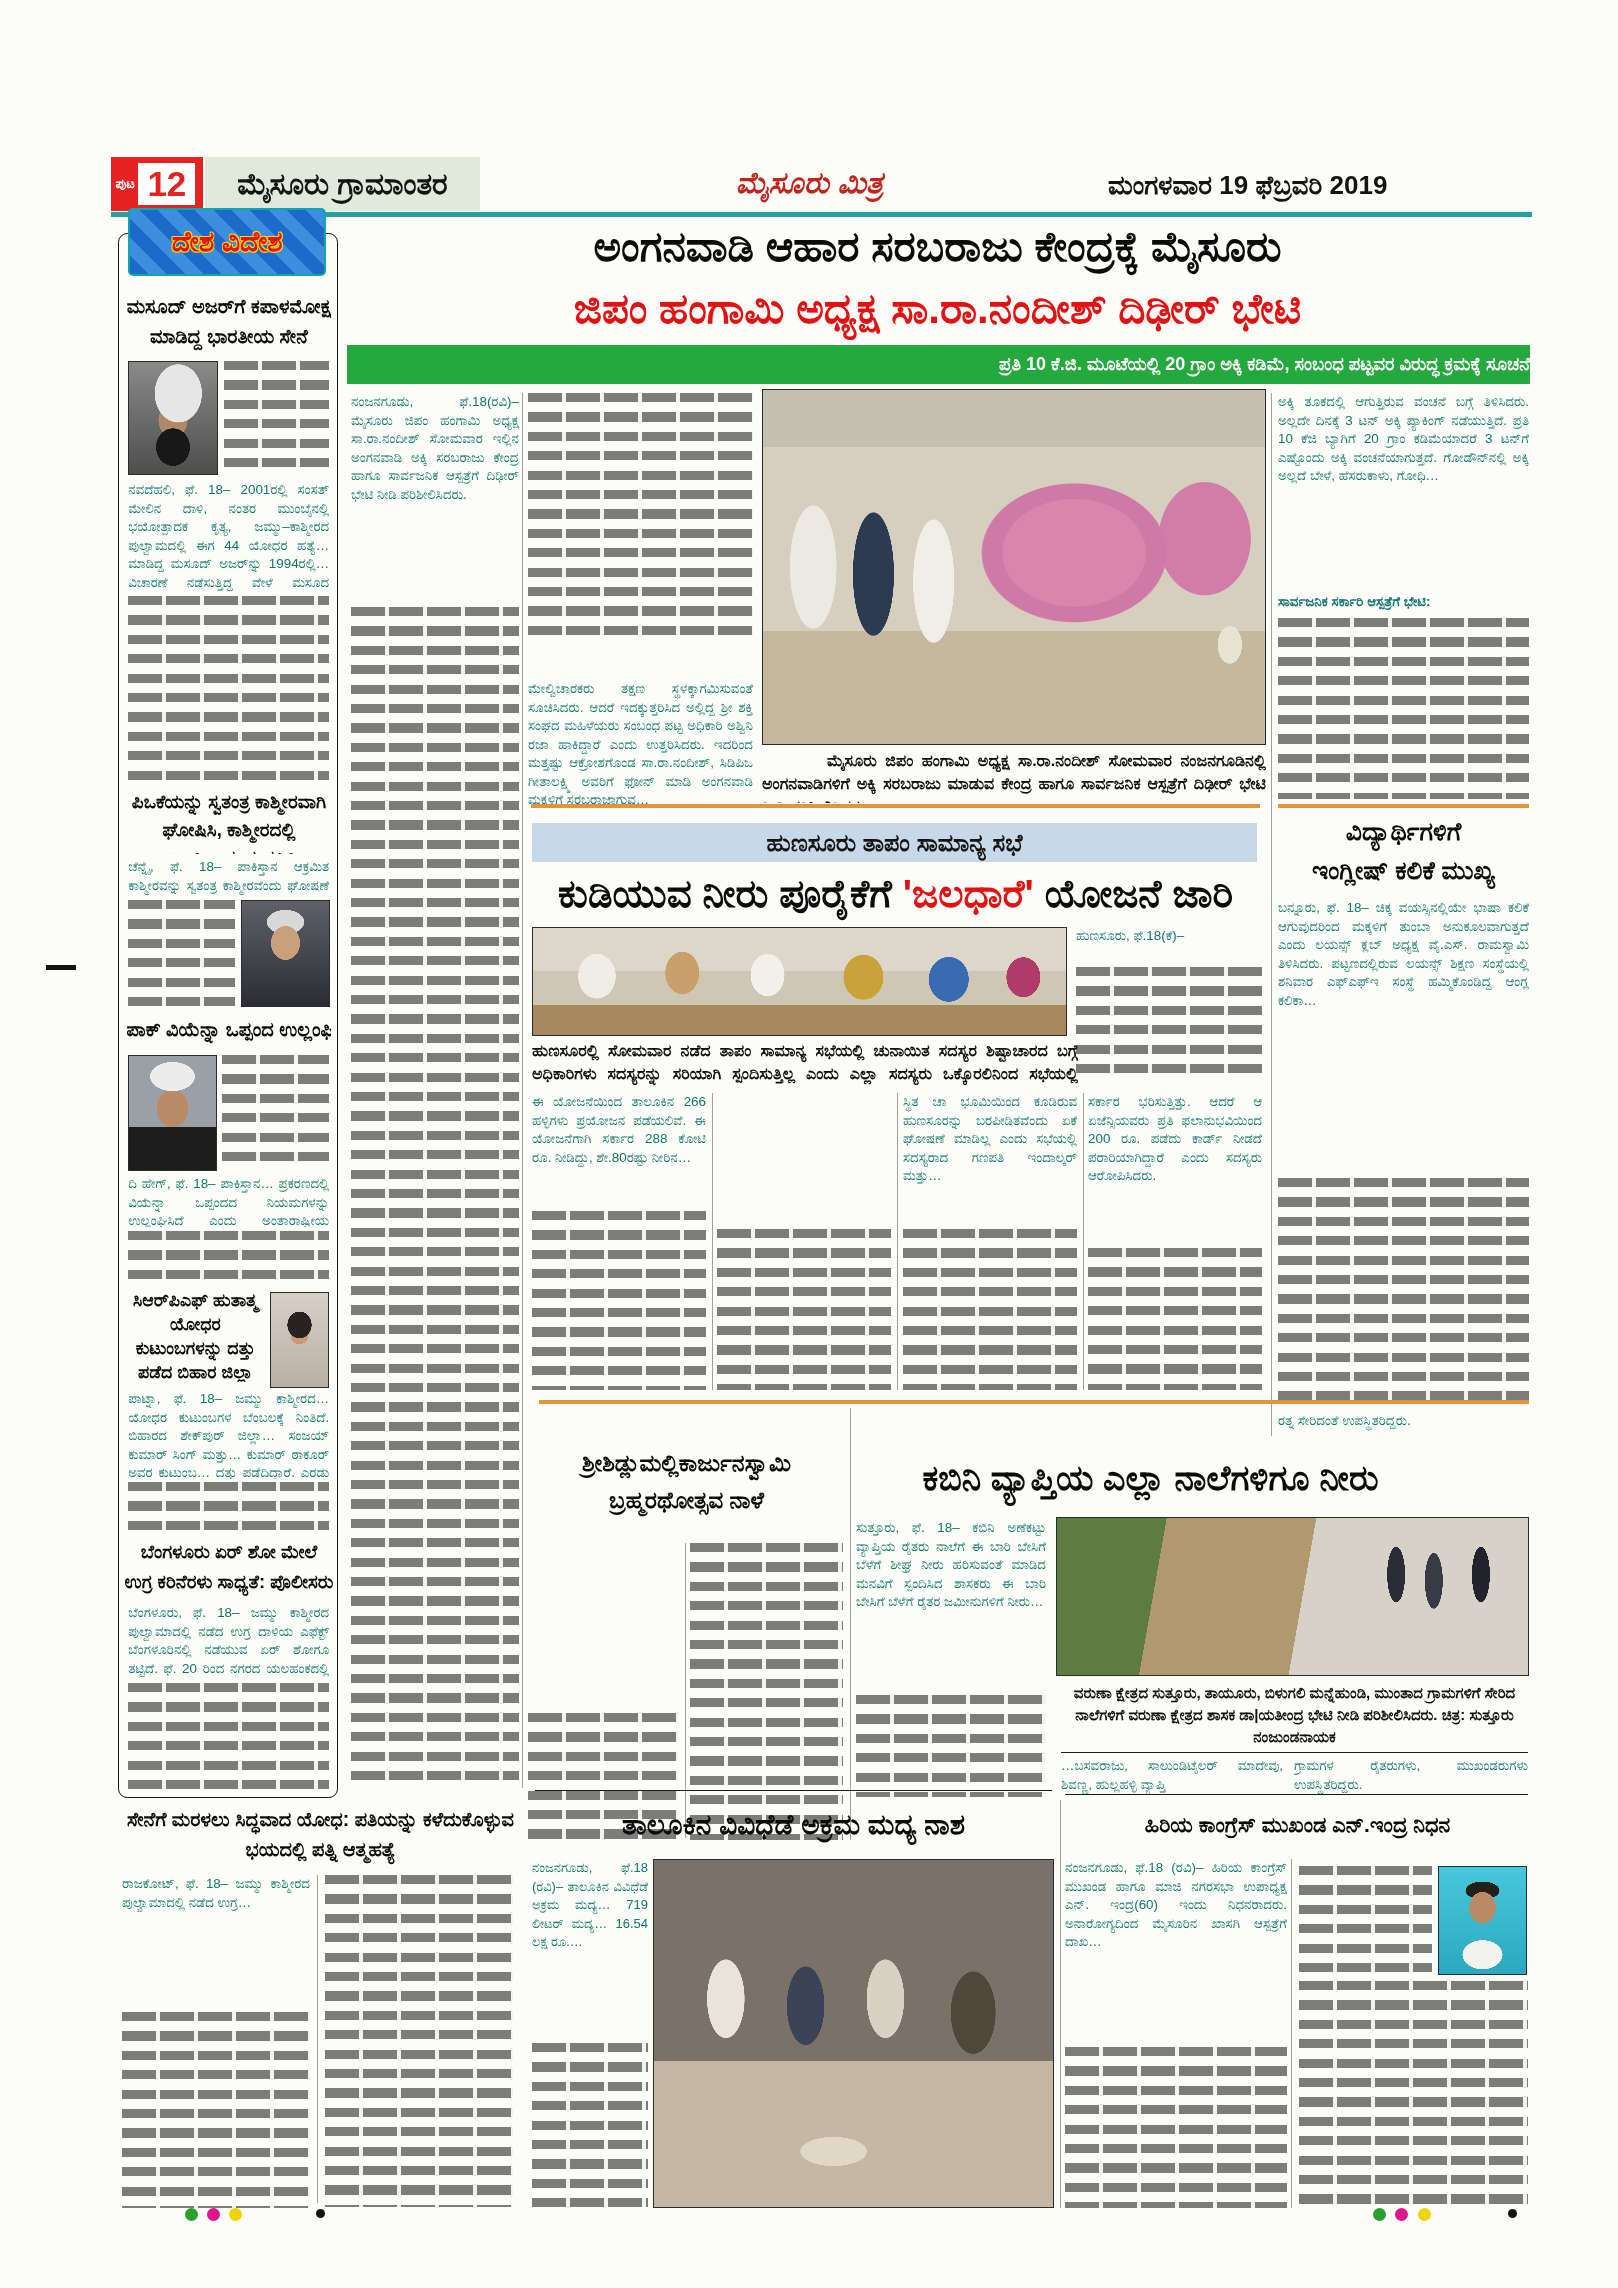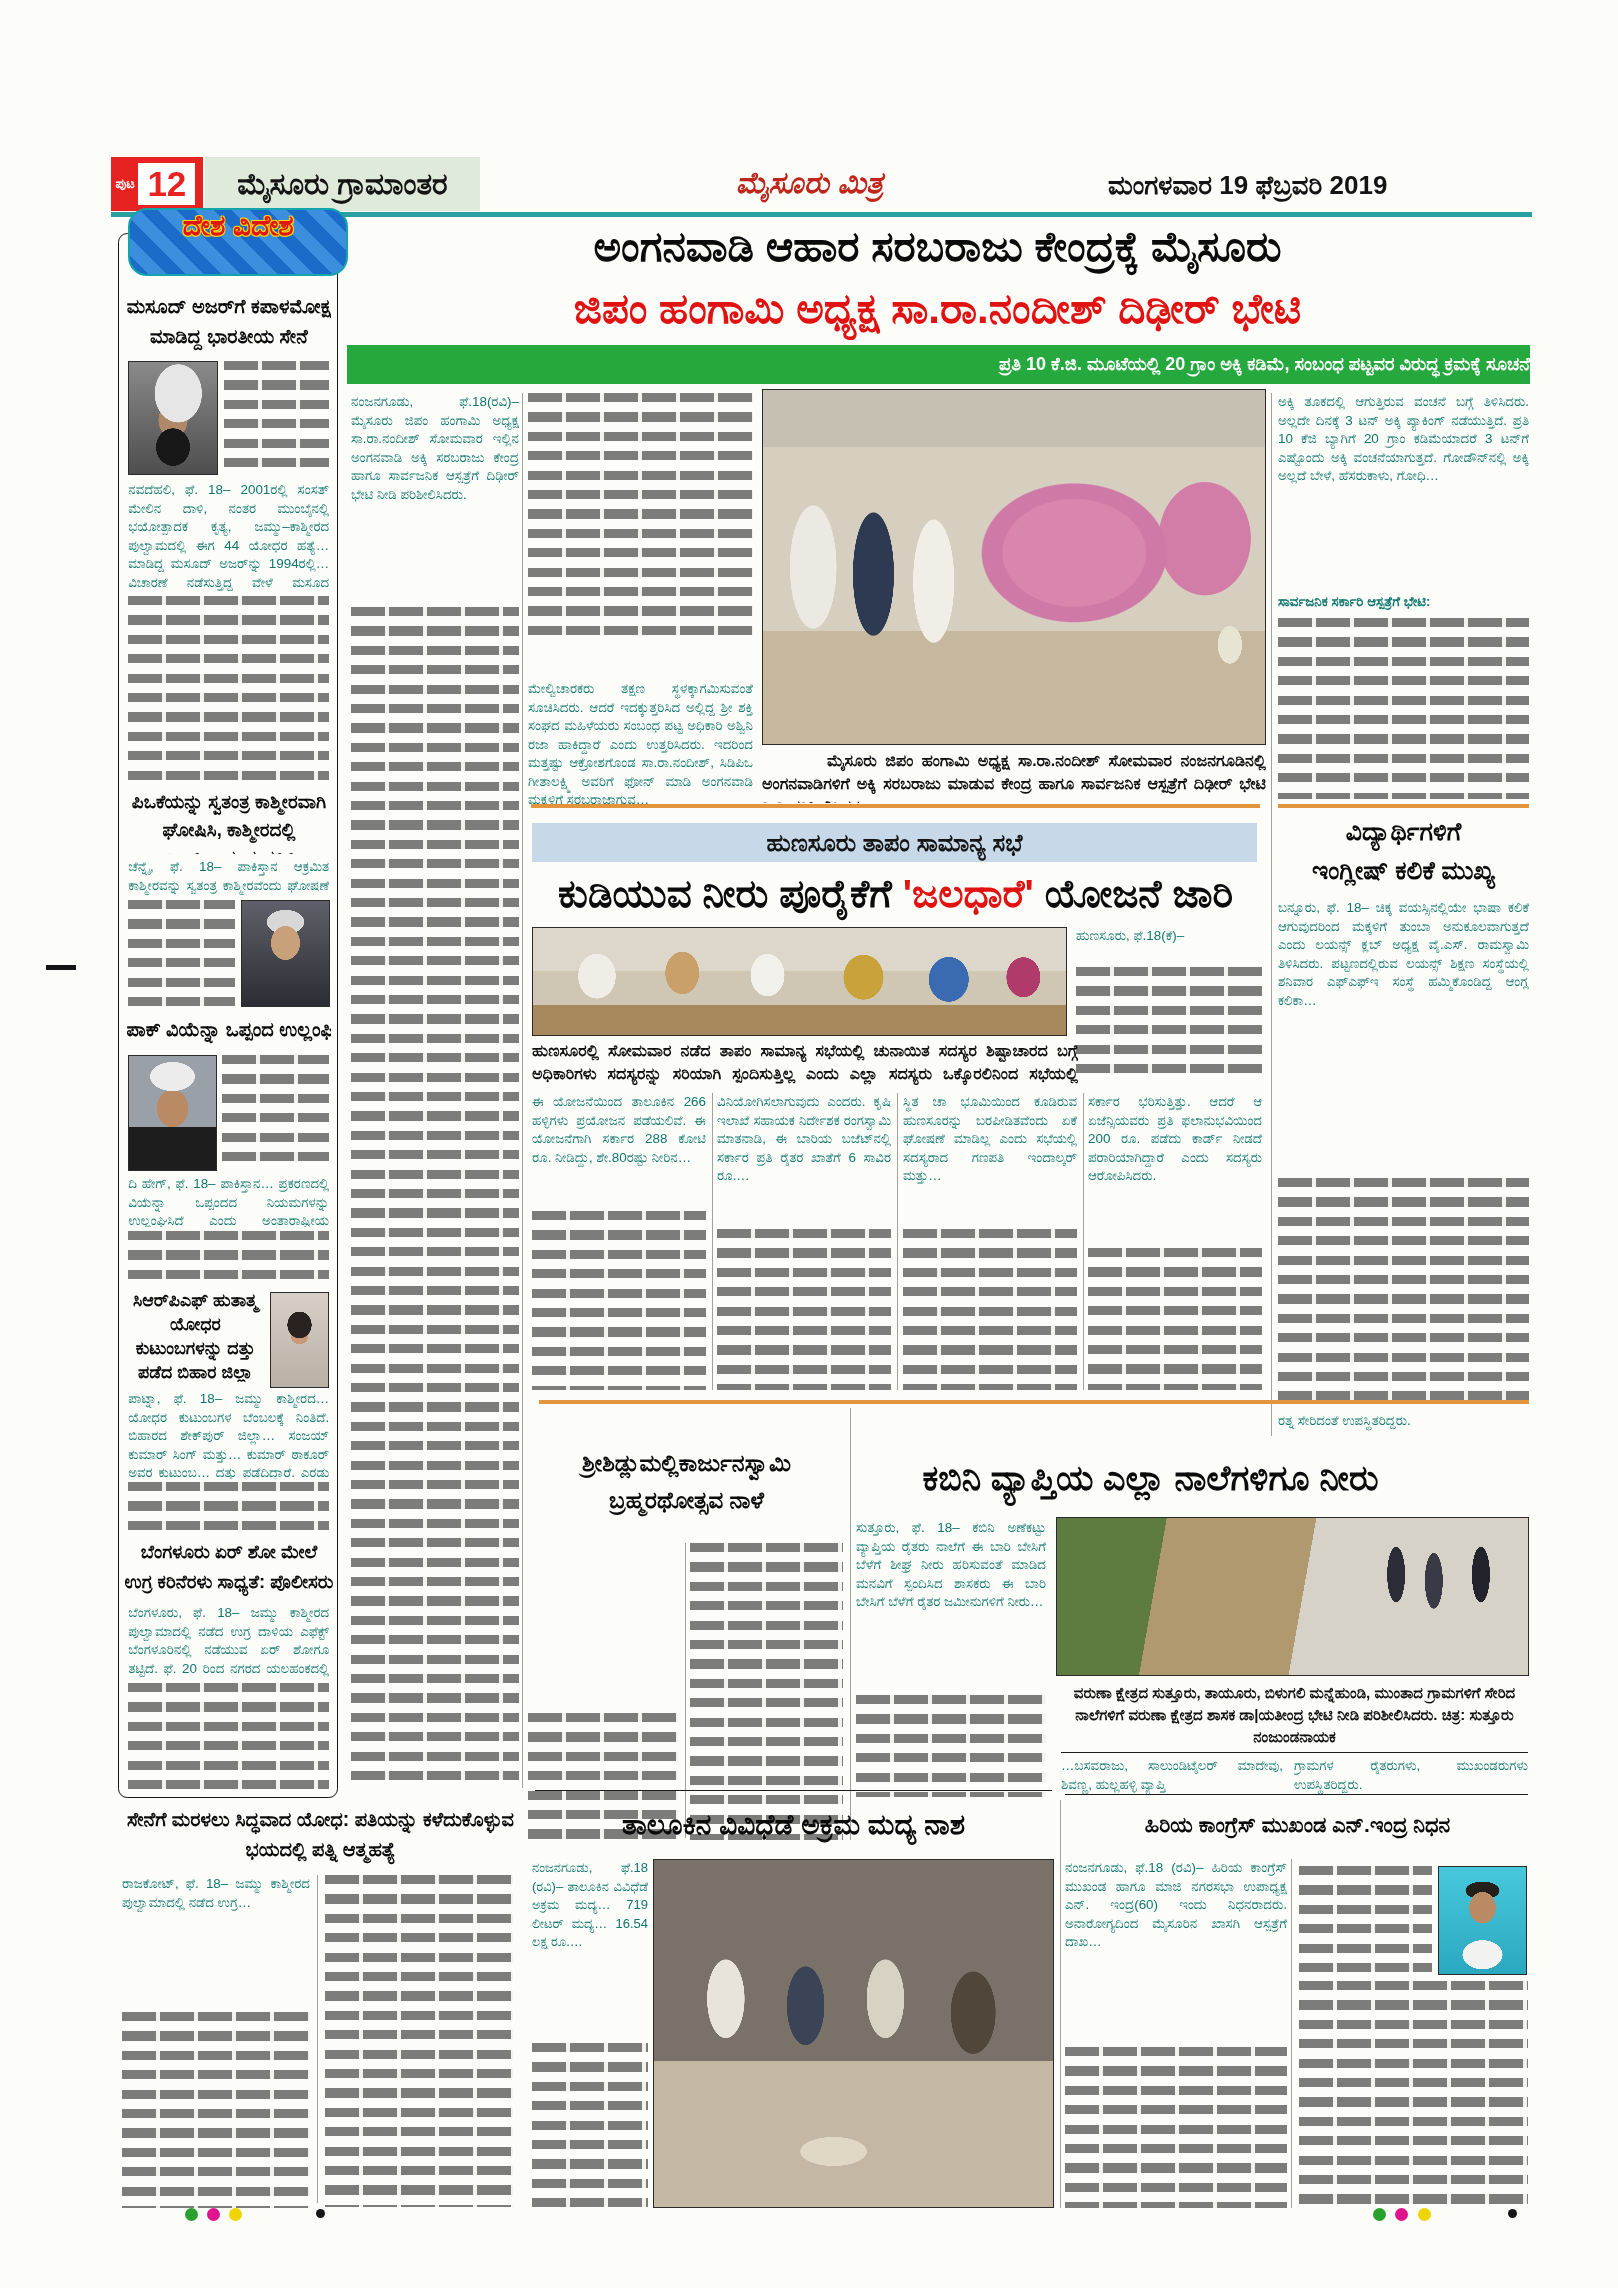--- a/index.html
+++ b/index.html
@@ -30,23 +30,23 @@
   <div class="abs" style="left:111px;top:157px;width:92px;height:54px;background:#e62320;display:flex;align-items:center;padding-left:4.6px">
     <span style="color:#fff;font-size:13px;font-weight:bold;margin-right:3.7px">ಪುಟ</span>
     <span style="display:inline-block;background:#fff;color:#e62320;font-size:35px;font-weight:bold;line-height:42px;width:57px;text-align:center">12</span>
   </div>
   <div class="abs" style="left:205px;top:157px;width:275px;height:54px;background:#dfeadb;font-size:29.5px;font-weight:bold;text-align:center;line-height:54px;overflow:hidden">ಮೈಸೂರು ಗ್ರಾಮಾಂತರ</div>
   <div class="abs" style="left:646px;top:166px;width:327px;height:42px;color:#c0251c;font-size:30px;font-weight:bold;font-style:italic;text-align:center;overflow:hidden">ಮೈಸೂರು ಮಿತ್ರ</div>
   <div class="abs" style="left:1108px;top:170px;width:332px;height:37px;font-size:26px;font-weight:bold;overflow:hidden">ಮಂಗಳವಾರ 19 ಫೆಬ್ರವರಿ 2019</div>
   <div class="abs" style="left:111px;top:212px;width:1421px;height:4.6px;background:#2a9fa0"></div>
 
   <div class="news-box" style="left:118px;top:233px;width:220px;height:1565px">
-    <div class="abs" style="left:9.2px;top:-26px;width:220px;height:68px;border:2.8px solid #12a5ab;border-radius:19px;
+    <div class="abs" style="left:9.2px;top:-26px;width:198px;height:68px;border:2.8px solid #12a5ab;border-radius:5px;
                 background:repeating-linear-gradient(45deg,#1b6bc8 0 13px,#3c8ede 13px 26px);
-                display:flex;justify-content:center">
+                display:flex;align-items:center;justify-content:center">
       <span style="color:#e01616;font-size:28px;font-weight:bold;text-shadow:0.9px 0.9px 0 #ffd700,-0.9px -0.9px 0 #ffd700,0.9px -0.9px 0 #ffd700,-0.9px 0.9px 0 #ffd700;white-space:nowrap">ದೇಶ ವಿದೇಶ</span>
     </div>
 
     <div class="abs hl" style="left:7.4px;top:57px;width:205px;height:65px;font-size:19.4px;line-height:30px">ಮಸೂದ್ ಅಜರ್‌ಗೆ ಕಪಾಳಮೋಕ್ಷ ಮಾಡಿದ್ದ ಭಾರತೀಯ ಸೇನೆ</div>
     <div class="photo" style="left:9.2px;top:127px;width:90px;height:114px;background:
            radial-gradient(39px 48px at 56% 28%, #e6e6e6 0 60%, transparent 61%),
            radial-gradient(28px 31px at 50% 76%, #181818 0 60%, transparent 61%),
            radial-gradient(24px 28px at 50% 52%, #b08a68 0 60%, transparent 61%),
            linear-gradient(180deg,#8a8a8a,#4e4e4e)"></div>
     <div class="abs greek" style="left:105px;top:127px;width:105px;height:114px"></div>
@@ -130,21 +130,20 @@
          radial-gradient(33px 37px at 62% 46%, #caa23c 0 60%, transparent 61%),
          radial-gradient(33px 37px at 78% 48%, #3a6ab0 0 60%, transparent 61%),
          radial-gradient(28px 33px at 92% 46%, #b03a6a 0 60%, transparent 61%),
          linear-gradient(180deg,#ddd7cb 0 40%,#cfc6b4 40% 72%,#a8895e 72% 100%)"></div>
   <div class="abs btxt" style="left:1076px;top:927px;width:186px;height:39px">ಹುಣಸೂರು, ಫೆ.18(ಕೆ)–</div>
   <div class="abs greek" style="left:1076px;top:967px;width:186px;height:111px"></div>
   <div class="abs cap" style="left:532px;top:1039px;width:546px;height:48px">ಹುಣಸೂರಲ್ಲಿ ಸೋಮವಾರ ನಡೆದ ತಾಪಂ ಸಾಮಾನ್ಯ ಸಭೆಯಲ್ಲಿ ಚುನಾಯಿತ ಸದಸ್ಯರ ಶಿಷ್ಟಾಚಾರದ ಬಗ್ಗೆ ಅಧಿಕಾರಿಗಳು ಸದಸ್ಯರನ್ನು ಸರಿಯಾಗಿ ಸ್ಪಂದಿಸುತ್ತಿಲ್ಲ ಎಂದು ಎಲ್ಲಾ ಸದಸ್ಯರು ಒಕ್ಕೊರಲಿನಿಂದ ಸಭೆಯಲ್ಲಿ ಅಧ್ಯಕ್ಷರಿಗೆ ದೂರು ನೀಡುತ್ತಿರುವುದು.</div>
 
   <div class="abs btxt" style="left:532px;top:1093px;width:174px;height:114px">ಈ ಯೋಜನೆಯಿಂದ ತಾಲೂಕಿನ 266 ಹಳ್ಳಿಗಳು ಪ್ರಯೋಜನ ಪಡೆಯಲಿವೆ. ಈ ಯೋಜನೆಗಾಗಿ ಸರ್ಕಾರ 288 ಕೋಟಿ ರೂ. ನೀಡಿದ್ದು, ಶೇ.80ರಷ್ಟು ನೀರಿನ…</div>
   <div class="abs greek" style="left:532px;top:1211px;width:174px;height:179px"></div>
-  <div class="abs btxt" style="left:717px;top:1093px;width:174px;height:133px">ವಿನಿಯೋಗಿಸಲಾಗುವುದು ಎಂದರು. ಕೃಷಿ ಇಲಾಖೆ ಸಹಾಯಕ ನಿರ್ದೇಶಕ ರಂಗಸ್ವಾಮಿ ಮಾತನಾಡಿ, ಈ ಬಾರಿಯ ಬಜೆಟ್‌ನಲ್ಲಿ ಸರ್ಕಾರ ಪ್ರತಿ ರೈತರ ಖಾತೆಗೆ 6 ಸಾವಿರ ರೂ.…</div>
   <div class="abs greek" style="left:717px;top:1229px;width:174px;height:161px"></div>
   <div class="abs btxt" style="left:903px;top:1093px;width:174px;height:133px">ಸ್ಥಿತ ಚಾ ಭೂಮಿಯಿಂದ ಕೂಡಿರುವ ಹುಣಸೂರನ್ನು ಬರಪೀಡಿತವೆಂದು ಏಕೆ ಘೋಷಣೆ ಮಾಡಿಲ್ಲ ಎಂದು ಸಭೆಯಲ್ಲಿ ಸದಸ್ಯರಾದ ಗಣಪತಿ ಇಂದಾಲ್ಕರ್ ಮತ್ತು…</div>
   <div class="abs greek" style="left:903px;top:1229px;width:174px;height:161px"></div>
   <div class="abs btxt" style="left:1088px;top:1093px;width:174px;height:151px">ಸರ್ಕಾರ ಭರಿಸುತ್ತಿತ್ತು. ಆದರೆ ಆ ಏಜೆನ್ಸಿಯವರು ಪ್ರತಿ ಫಲಾನುಭವಿಯಿಂದ 200 ರೂ. ಪಡೆದು ಕಾರ್ಡ್ ನೀಡದೆ ಪರಾರಿಯಾಗಿದ್ದಾರೆ ಎಂದು ಸದಸ್ಯರು ಆರೋಪಿಸಿದರು.</div>
   <div class="abs greek" style="left:1088px;top:1248px;width:174px;height:142px"></div>
   <div class="vr" style="left:712px;top:1093px;height:297px"></div>
   <div class="vr" style="left:897px;top:1093px;height:297px"></div>
   <div class="vr" style="left:1083px;top:1093px;height:297px"></div>
 
   <div class="abs hl" style="left:1278px;top:814px;width:251px;height:37px;font-size:25px;line-height:35px">ವಿದ್ಯಾರ್ಥಿಗಳಿಗೆ</div>

